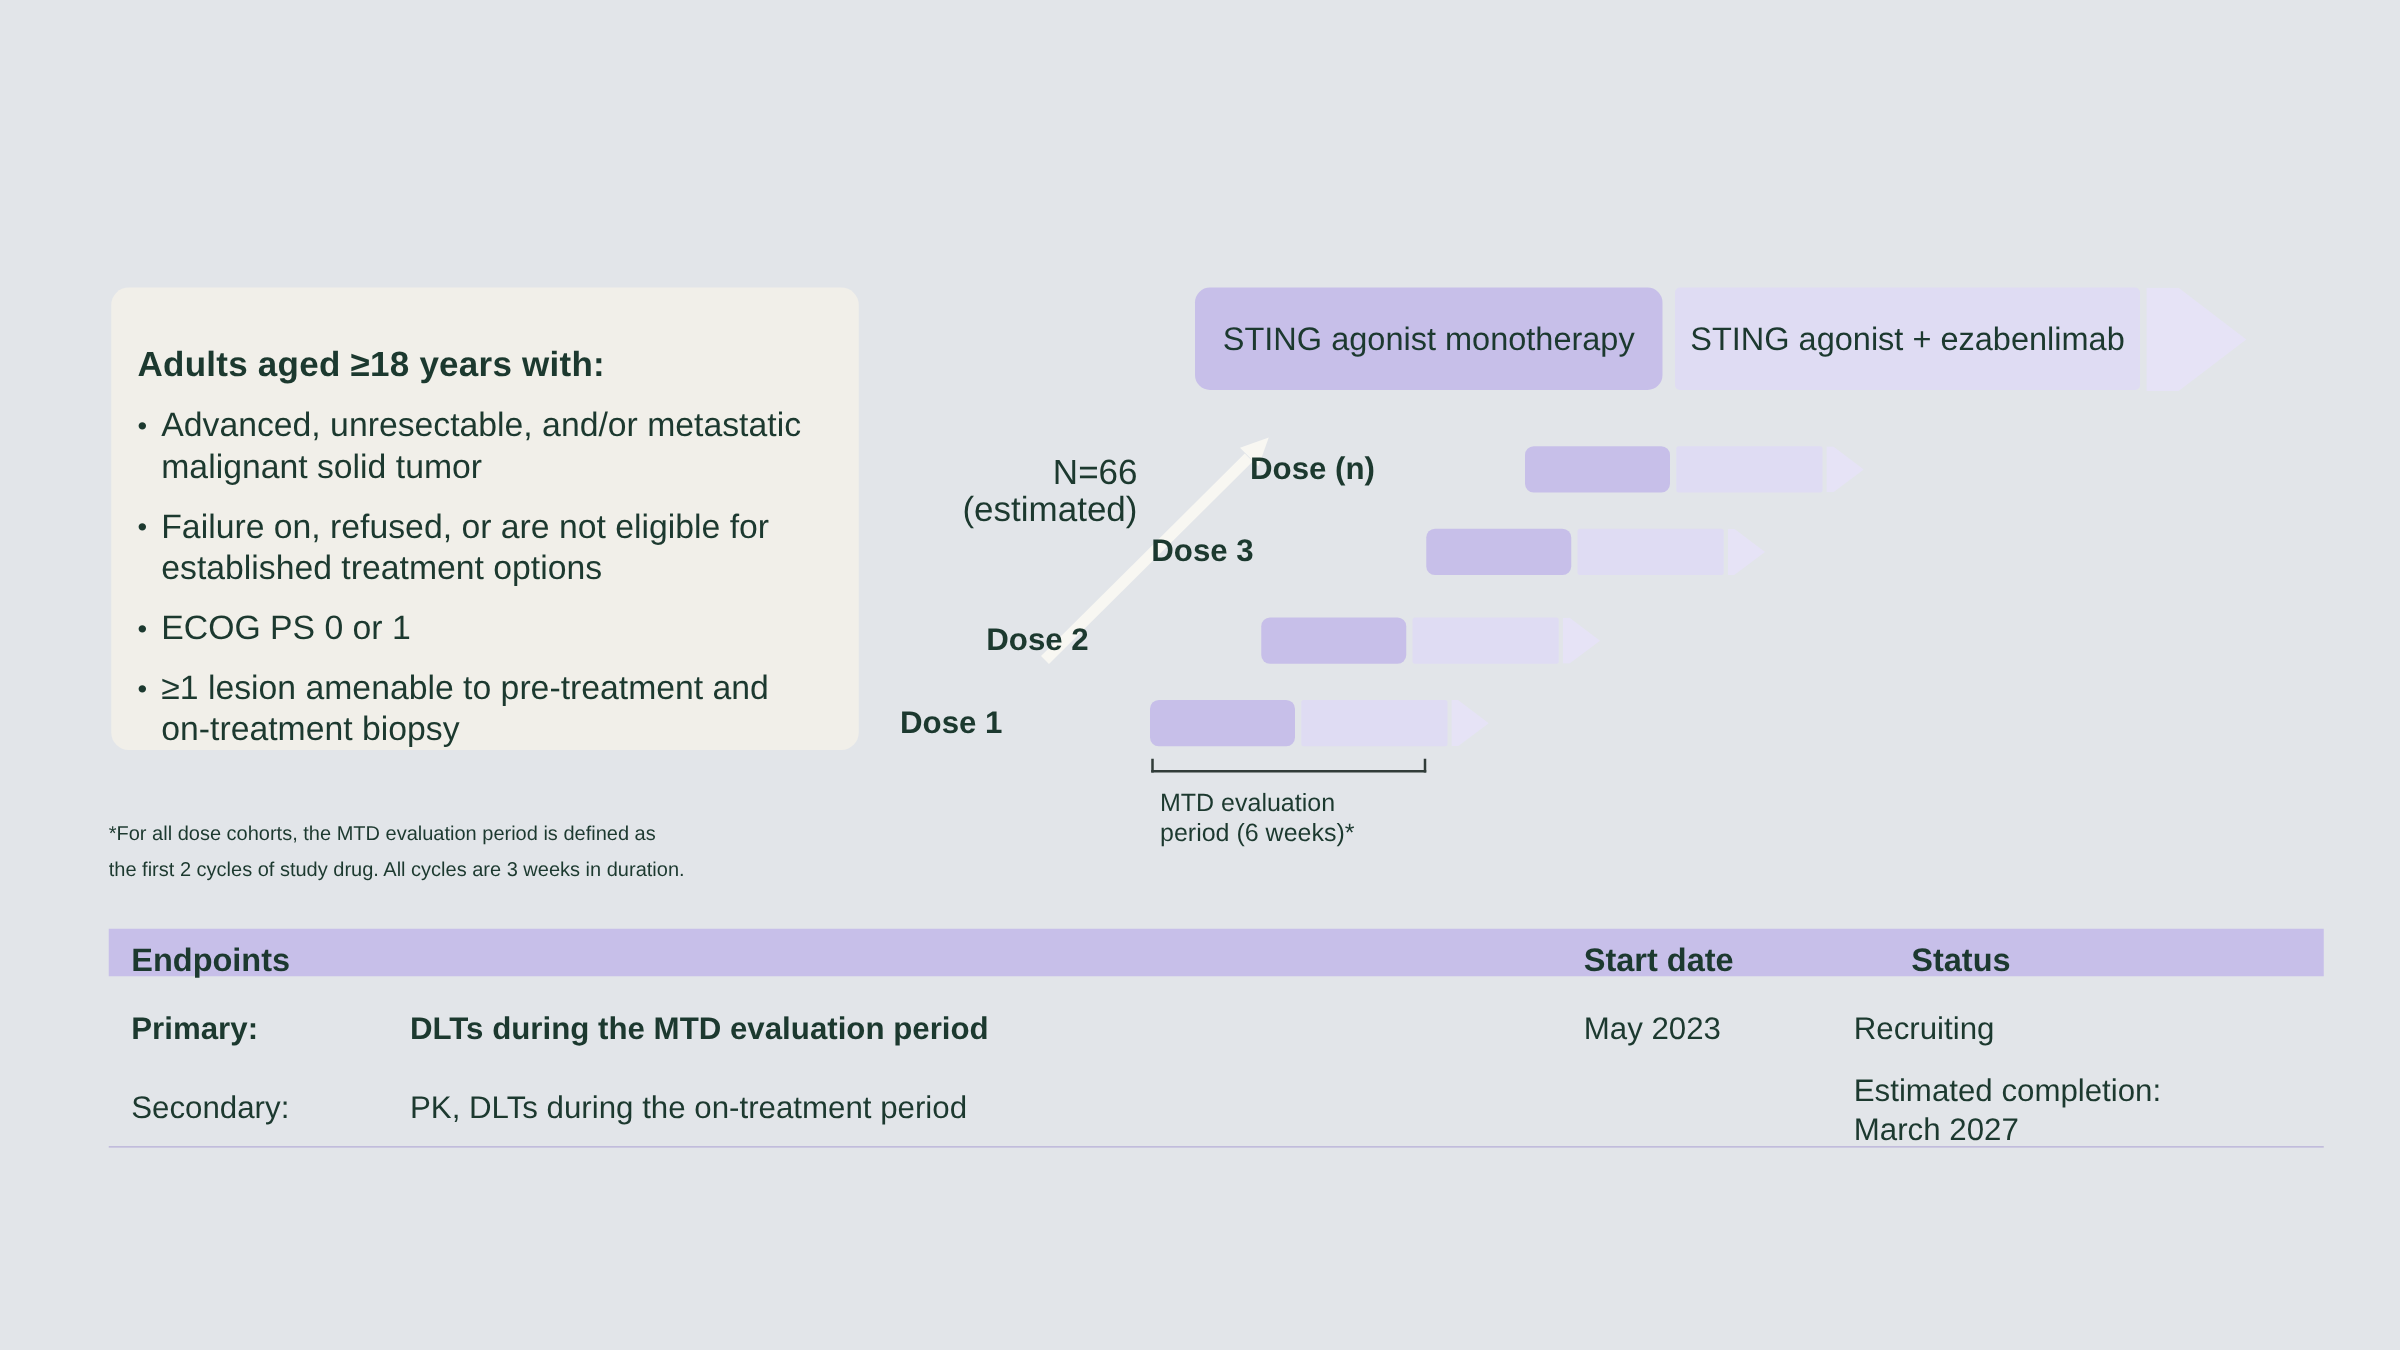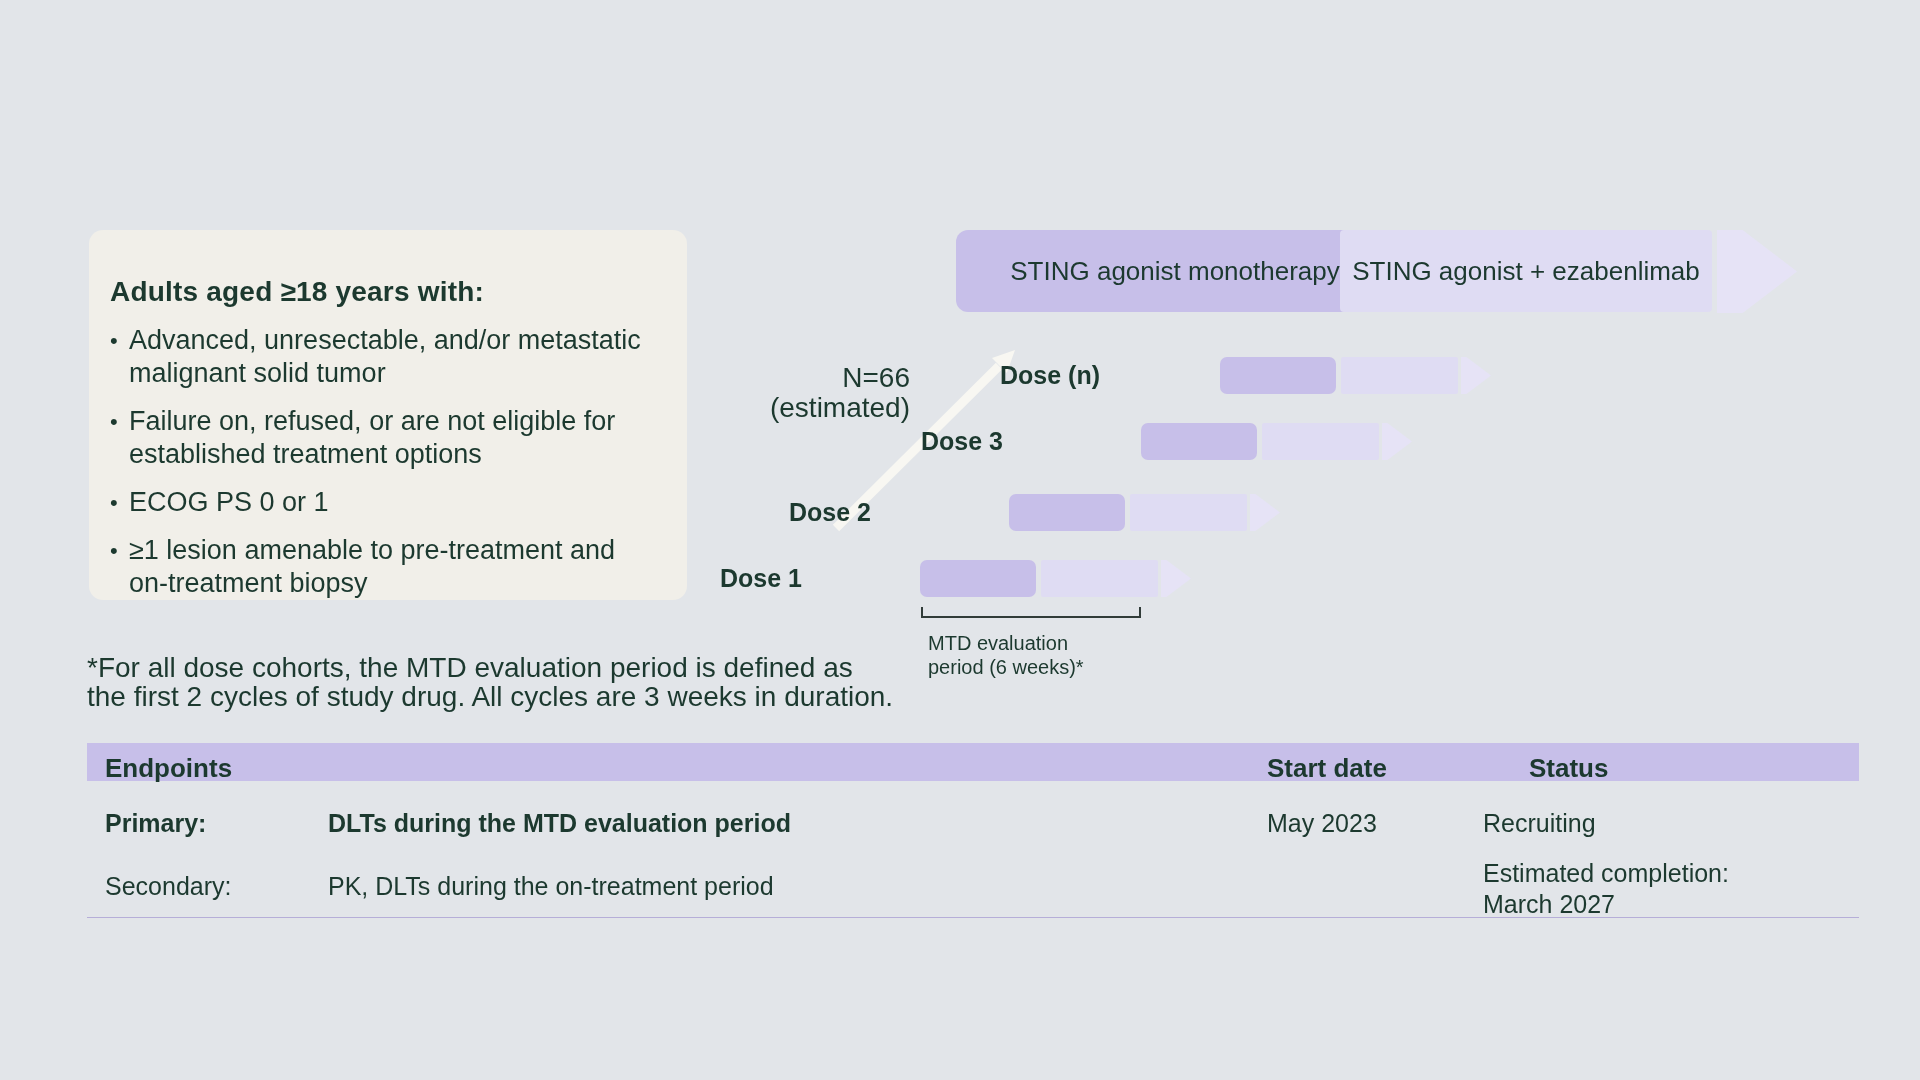--- a/index.html
+++ b/index.html
@@ -20,26 +20,26 @@
   
   .card{position:absolute;left:89px;top:230px;width:598px;height:370px;background:var(--card-bg);
         border-radius:14px;box-sizing:border-box;padding:46px 34px 0 21px;}
   .card-title{font-size:28px;font-weight:700;letter-spacing:.2px;margin:0 0 16px 0;}
   .bullets{margin:0;padding:0;list-style:none;}
   .bullets li{display:flex;margin:0 0 15px 0;font-size:27px;line-height:33px;}
   .bullet-dot{flex:0 0 19px;font-size:22px;line-height:33px;}
   .bullet-text{flex:1;}
 
   
-  .footnote{position:absolute;left:87px;top:653px;font-size:28px;line-height:29px;white-space:pre-line;}
+  .footnote{position:absolute;left:87px;top:653px;font-size:16px;line-height:29px;white-space:pre-line;}
 
   
   .arm{position:absolute;top:230px;height:82px;display:flex;align-items:center;justify-content:center;
        font-size:26px;}
-  .arm-1{left:956px;width:374px;background:var(--purple-dark);border-radius:12px;padding-left:32px;}
+  .arm-1{left:956px;width:374px;background:var(--purple-dark);border-radius:12px;}
   .arm-2{left:1340px;width:372px;background:var(--purple-light);border-radius:4px;}
   .arm-tip{position:absolute;left:1717px;top:230px;width:80px;height:83px;background:var(--purple-tip);
            clip-path:polygon(0 0,32% 0,100% 50%,32% 100%,0 100%);}
 
   
   .n-estimated{position:absolute;left:740px;top:363px;width:170px;text-align:right;
                font-size:28px;line-height:30px;white-space:pre-line;}
   .esc-arrow{position:absolute;left:818px;top:338px;}
   .dose-label{position:absolute;width:190px;height:37px;font-weight:700;
               font-size:25px;line-height:37px;}

